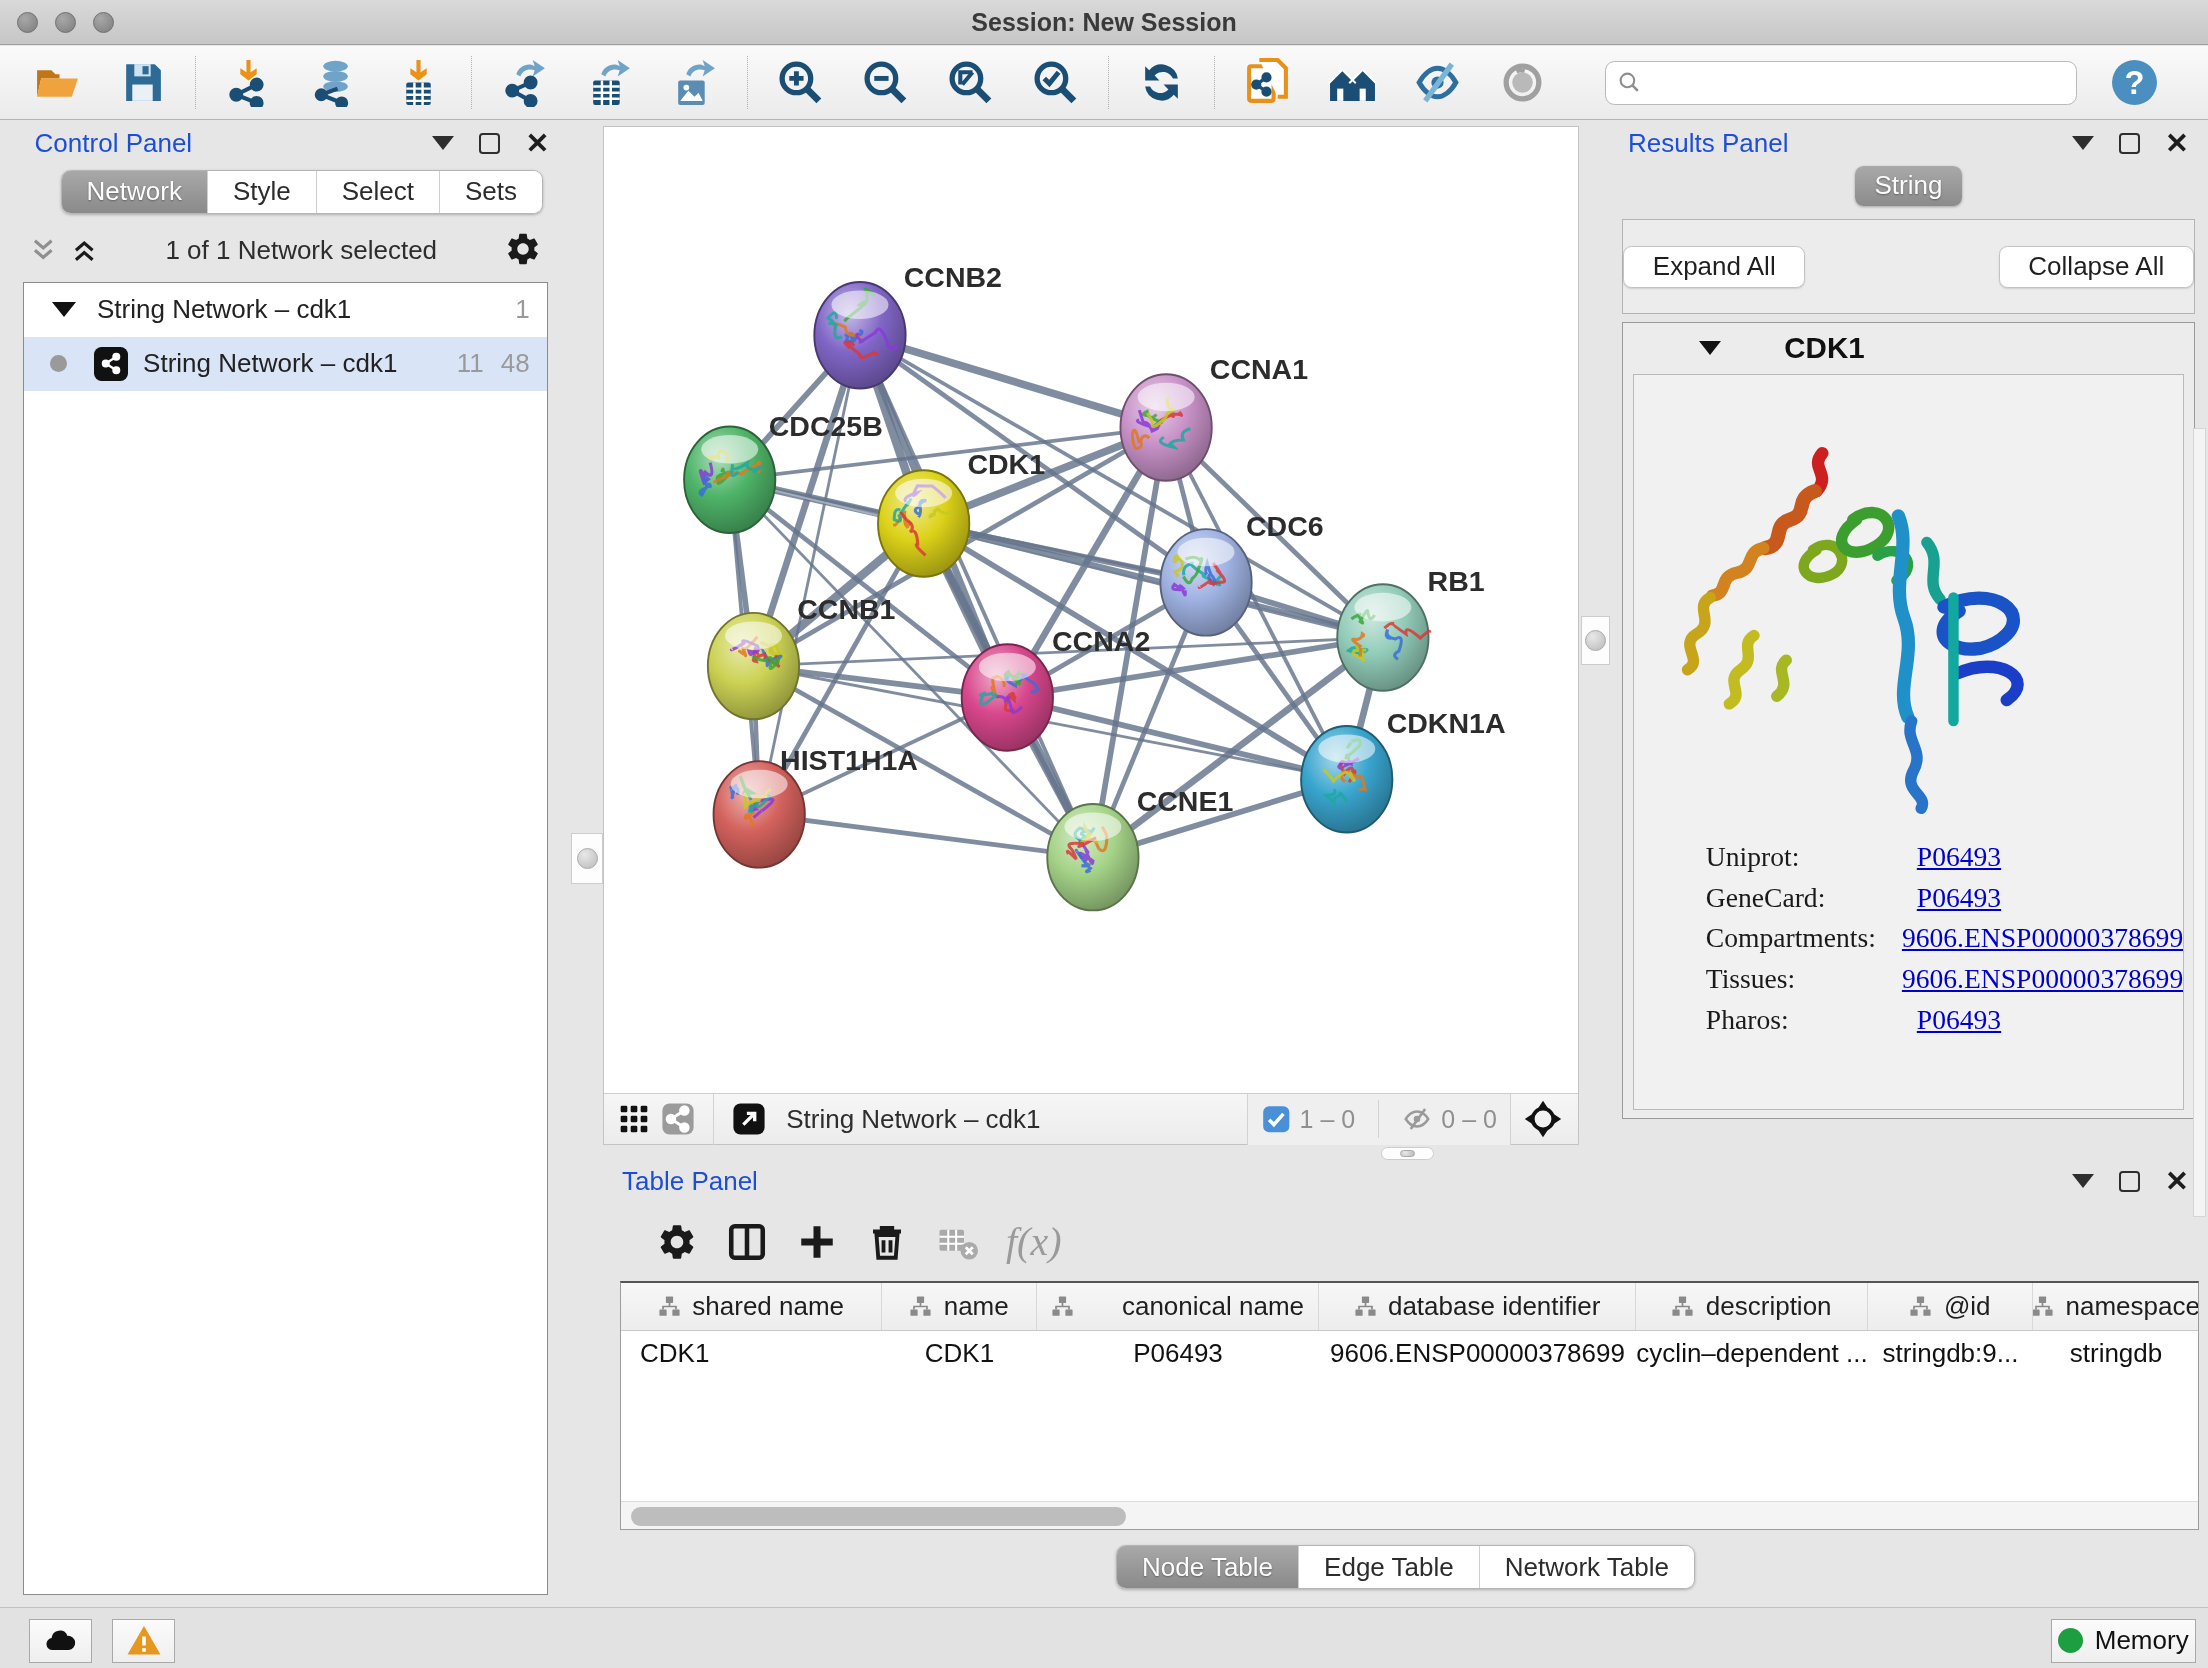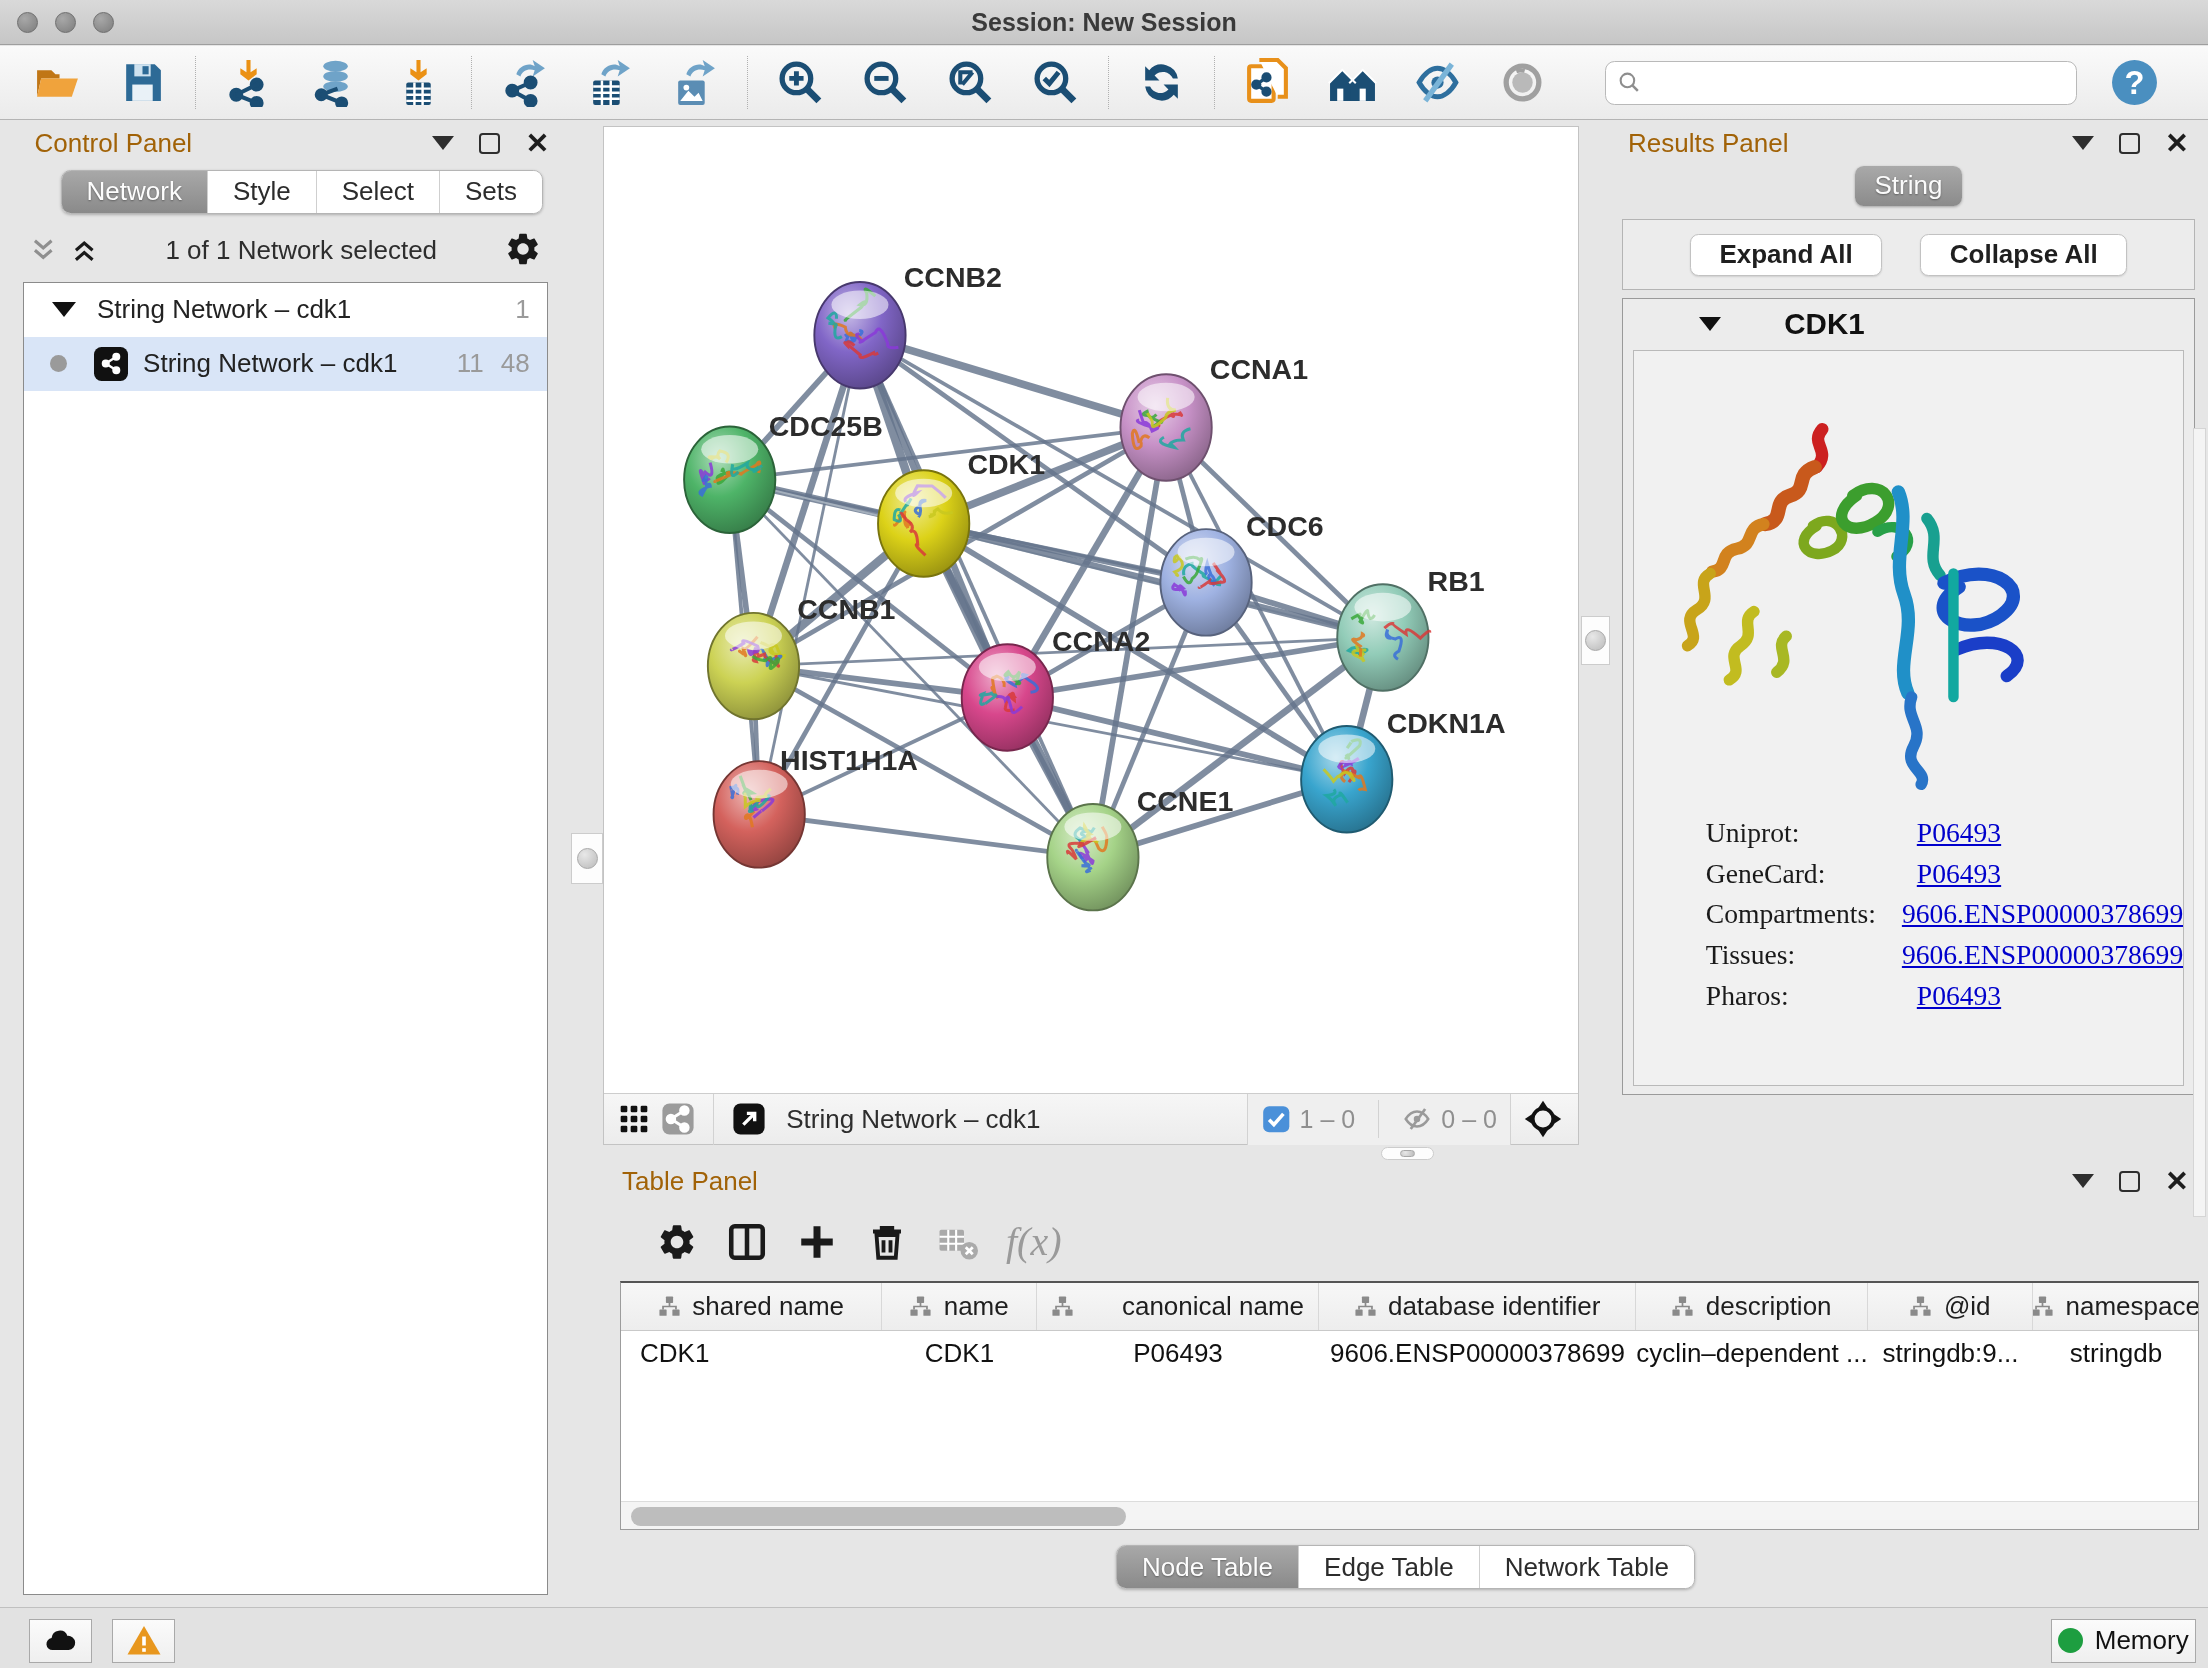--- a/index.html
+++ b/index.html
@@ -25,21 +25,21 @@
   .tb-btn { width:51px; height:51px; display:flex; align-items:center; justify-content:center; }
   .tb-btn svg { width:49px; height:49px; }
   .search-wrap { margin-left:57px; width:472px; height:44px; background:#fff; border:1px solid #b9b9b9;
     border-radius:9.5px; display:flex; align-items:center; padding:0 11.4px; }
   .search-wrap svg { width:25px; height:25px; }
   .search-input { border:none; outline:none; flex:1; font-size:25px; margin-left:9.5px; background:transparent; }
   .help-btn { margin-left:32px; }
 
   
   .panel-title-row { display:flex; align-items:center; }
-  .panel-title { font-size:26px; color:#a16207; }
+  .panel-title { font-size:26px; color:#1d4ed8; }
   .panel-ctl { display:flex; align-items:center; gap:25px; margin-left:auto; }
   .tri-down { width:0; height:0; border-left:11.4px solid transparent; border-right:11.4px solid transparent; border-top:14.3px solid #2e2e2e; }
   .float-box { width:21px; height:21px; border:2.9px solid #2e2e2e; border-radius:3.8px; }
   .x-glyph { font-size:28.5px; font-weight:700; color:#1d1d1d; line-height:1; }
 
   
   .control-panel { position:absolute; left:7.6px; top:124px; width:555px; height:1476px; }
   .control-panel .panel-title-row { padding:0 13.3px 0 27px; height:38px; }
   .seg-tabs { display:flex; margin:7.6px 0 0 53px; height:44px; border-radius:9.5px;
     box-shadow:0 1px 2.9px rgba(0,0,0,.25); width:max-content; overflow:hidden; border:1px solid #b5b5b5; }
@@ -76,22 +76,22 @@
   
   .grip { position:absolute; background:#fdfdfd; border:1px solid #cccccc; display:flex; align-items:center; justify-content:center; }
   .grip .knob { border-radius:50%; background:radial-gradient(circle at 35% 30%, #e8e8e8, #b9b9b9); width:21px; height:21px; border:1px solid #a8a8a8; }
 
   
   .results-panel { position:absolute; left:1609px; top:124px; width:599px; height:989px; }
   .results-panel .panel-title-row { padding:0 19px 0 19px; height:38px; }
   .string-tab { margin:3.8px auto 0 auto; width:107px; height:40px; border-radius:8.6px;
     background:linear-gradient(#a9a9a9,#8b8b8b); color:#fbfbfb; font-size:26px; display:flex;
     align-items:center; justify-content:center; text-shadow:0 1px 1.9px rgba(0,0,0,.35); box-shadow:0 1px 2.9px rgba(0,0,0,.3); }
-  .expand-box { margin:13.3px 13.3px 0 13.3px; height:71px; background:#ececec; border:1px solid #b4b4b4;
-    display:flex; align-items:center; justify-content:center; gap:38px;font-weight:bold; }
+  .expand-box { margin:13.3px 13.3px 0 13.3px; height:95px; background:#ececec; border:1px solid #b4b4b4;
+    display:flex; align-items:center; justify-content:space-between; gap:38px; }
   .res-btn { height:42px; padding:0 28.5px; background:#fff; border:1px solid #c2c2c2; border-radius:8.6px;
     font-size:26px; color:#1f1f1f; display:flex; align-items:center; box-shadow:0 1px 1.9px rgba(0,0,0,.12); }
   .entry-box { margin:7.6px 13.3px 0 13.3px; height:797px; border:1.9px solid #9a9a9a; background:#ececec; }
   .entry-header { height:51px; display:flex; align-items:center; padding-left:76px; gap:63px; }
   .entry-header .gene { font-size:29.5px; font-weight:700; color:#111; }
   .entry-body { margin:0 9.5px; height:736px; background:#f1f1f1; border:1px solid #b9b9b9; position:relative; overflow:hidden; }
   .entry-desc { font-size:27px; color:#1c1c1c; padding:13.3px 0 0 27px; }
   .protein-img { position:absolute; left:38px; top:61px; width:409px; height:380px; }
   .crosslinks { position:absolute; left:0; top:458px; width:100%; font-family:"Liberation Serif", serif; }
   .crosslinks-title { font-size:29.5px; font-weight:700; color:#111; padding-left:48px; }

